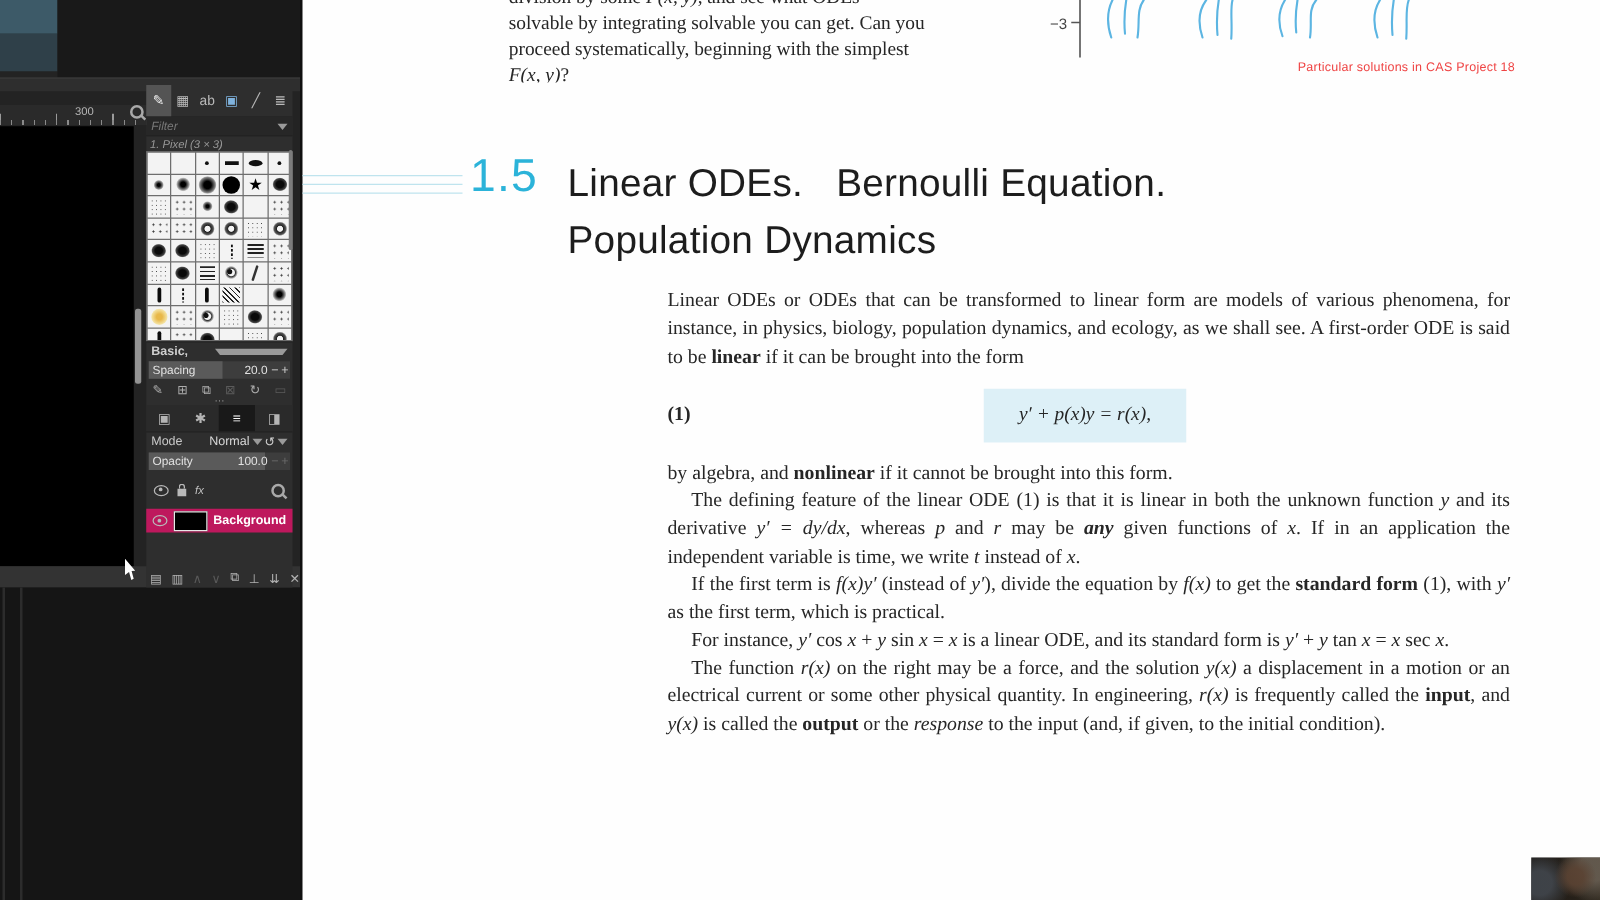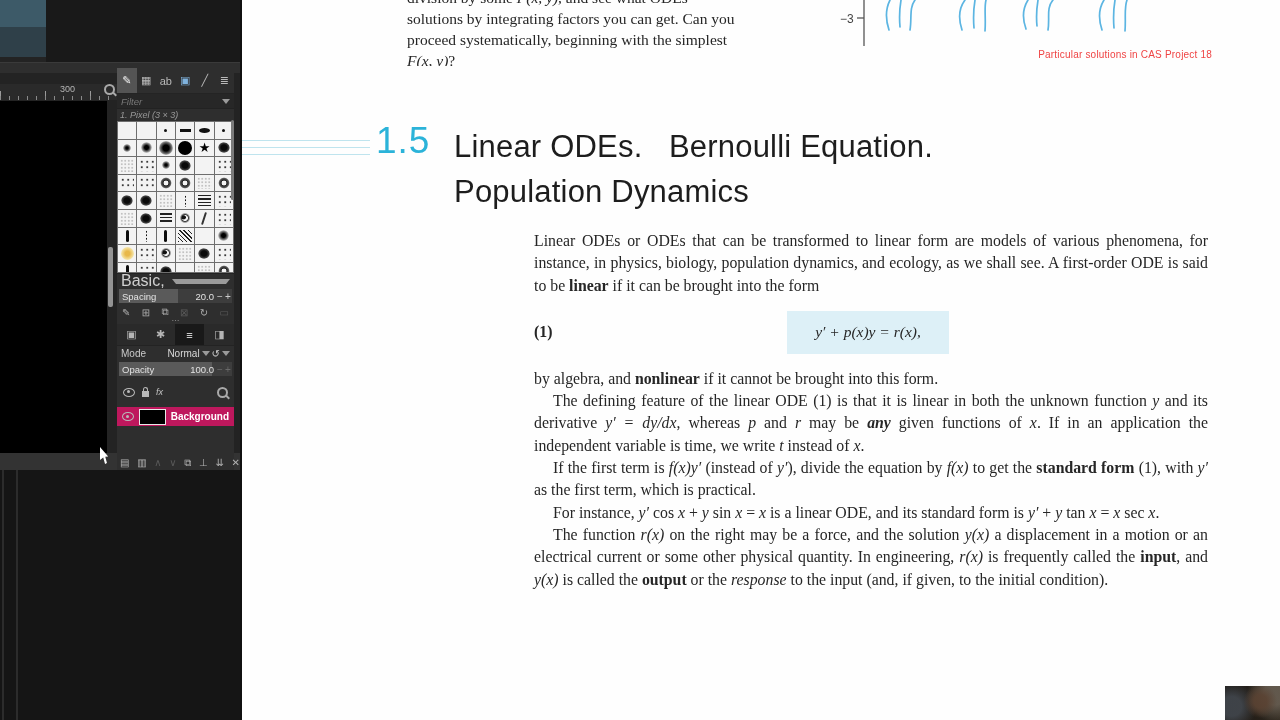--- a/index.html
+++ b/index.html
@@ -59,21 +59,21 @@
   .cell.rose::after{content:"";width:12px;height:12px;border-radius:50%;background:radial-gradient(transparent 25%,#222 32%,#555 55%,transparent 68%);}
   .cell.rose2::after{content:"";width:12px;height:12px;border-radius:50%;background:radial-gradient(circle at 40% 45%,#111 18%,transparent 24%),radial-gradient(transparent 30%,#333 40%,transparent 62%);}
   .cell.lines::after{content:"";position:absolute;inset:3px;background:repeating-linear-gradient(#222 0 1.5px,transparent 1.5px 3.5px);}
   .cell.hatch::after{content:"";position:absolute;inset:2px;background:repeating-linear-gradient(45deg,#222 0 1px,transparent 1px 3px);}
   .cell.vstroke::after{content:"";width:3px;height:12px;background:#0c0c0c;border-radius:2px;}
   .cell.vdots::after{content:"";width:3px;height:12px;background:radial-gradient(#111 35%,transparent 45%) 0 0/3px 3.5px;}
   .cell.yellow::after{content:"";width:13px;height:13px;border-radius:50%;background:radial-gradient(#e8b84a 25%,#f5e7ad 70%,transparent 85%);}
   .cell.feather::after{content:"";width:2px;height:13px;background:#333;transform:rotate(18deg);border-radius:2px;}
 
   .preset-row{height:14px;display:flex;align-items:center;padding:0 4px;border-top:1px solid #222;}
-  .preset-row span{flex:1;font-size:16px;color:#cfcfcf;}
+  .preset-row span{flex:1;font-size:10px;color:#cfcfcf;font-weight:bold;}
   .slider{position:relative;height:14px;background:#3d3d3d;margin:1px 2px;display:flex;align-items:center;}
   .slider .fill{position:absolute;left:0;top:0;bottom:0;background:#5a5a5a;}
   .slider .lab{position:relative;z-index:1;padding-left:3px;flex:1;color:#e2e2e2;font-size:9.5px;}
   .slider .val{position:relative;z-index:1;color:#e2e2e2;font-size:9.5px;padding-right:2px;}
   .mini{color:#cdcdcd;font-size:10px;width:8px;text-align:center;position:relative;z-index:1;}
   .mini.dim{color:#6a6a6a;}
   .action-row{height:16px;display:flex;align-items:center;justify-content:space-between;padding:0 5px;}
   .action-row .ic{font-size:10px;color:#adadad;}
   .action-row .ic.dis{color:#5b5b5b;}
   .handle-dots{height:4px;text-align:center;color:#8f8f8f;font-size:8px;line-height:2px;}
@@ -300,21 +300,21 @@
       <span class="ic">✕</span>
     </div>
   <div class="cursor"></div>
 </div>
 
 <div id="page">
 
   <div class="top-block serif">
     <div class="top-block-inner">
       <div><span>division by some </span><span style="font-style: italic;">F(x, y)</span><span>, and see what ODEs</span></div>
-      <div><span>solutions by integrating factors you can get. Can you</span></div>
+      <div><span>solvable by integrating solvable you can get. Can you</span></div>
       <div><span>proceed systematically, beginning with the simplest</span></div>
       <div><span style="font-style: italic;">F(x, y)</span><span>?</span></div>
     </div>
   </div>
 
   <svg class="figure" viewBox="0 0 560 48" width="560" height="48">
     <line x1="42" y1="0" x2="42" y2="46" stroke="#555" stroke-width="1.3"></line>
     <line x1="35" y1="18" x2="42" y2="18" stroke="#555" stroke-width="1.3"></line>
     <text x="18" y="23" font-size="12" fill="#444">−3</text>
     <g stroke="#5cb5e2" stroke-width="1.7" fill="none" stroke-linecap="round">

